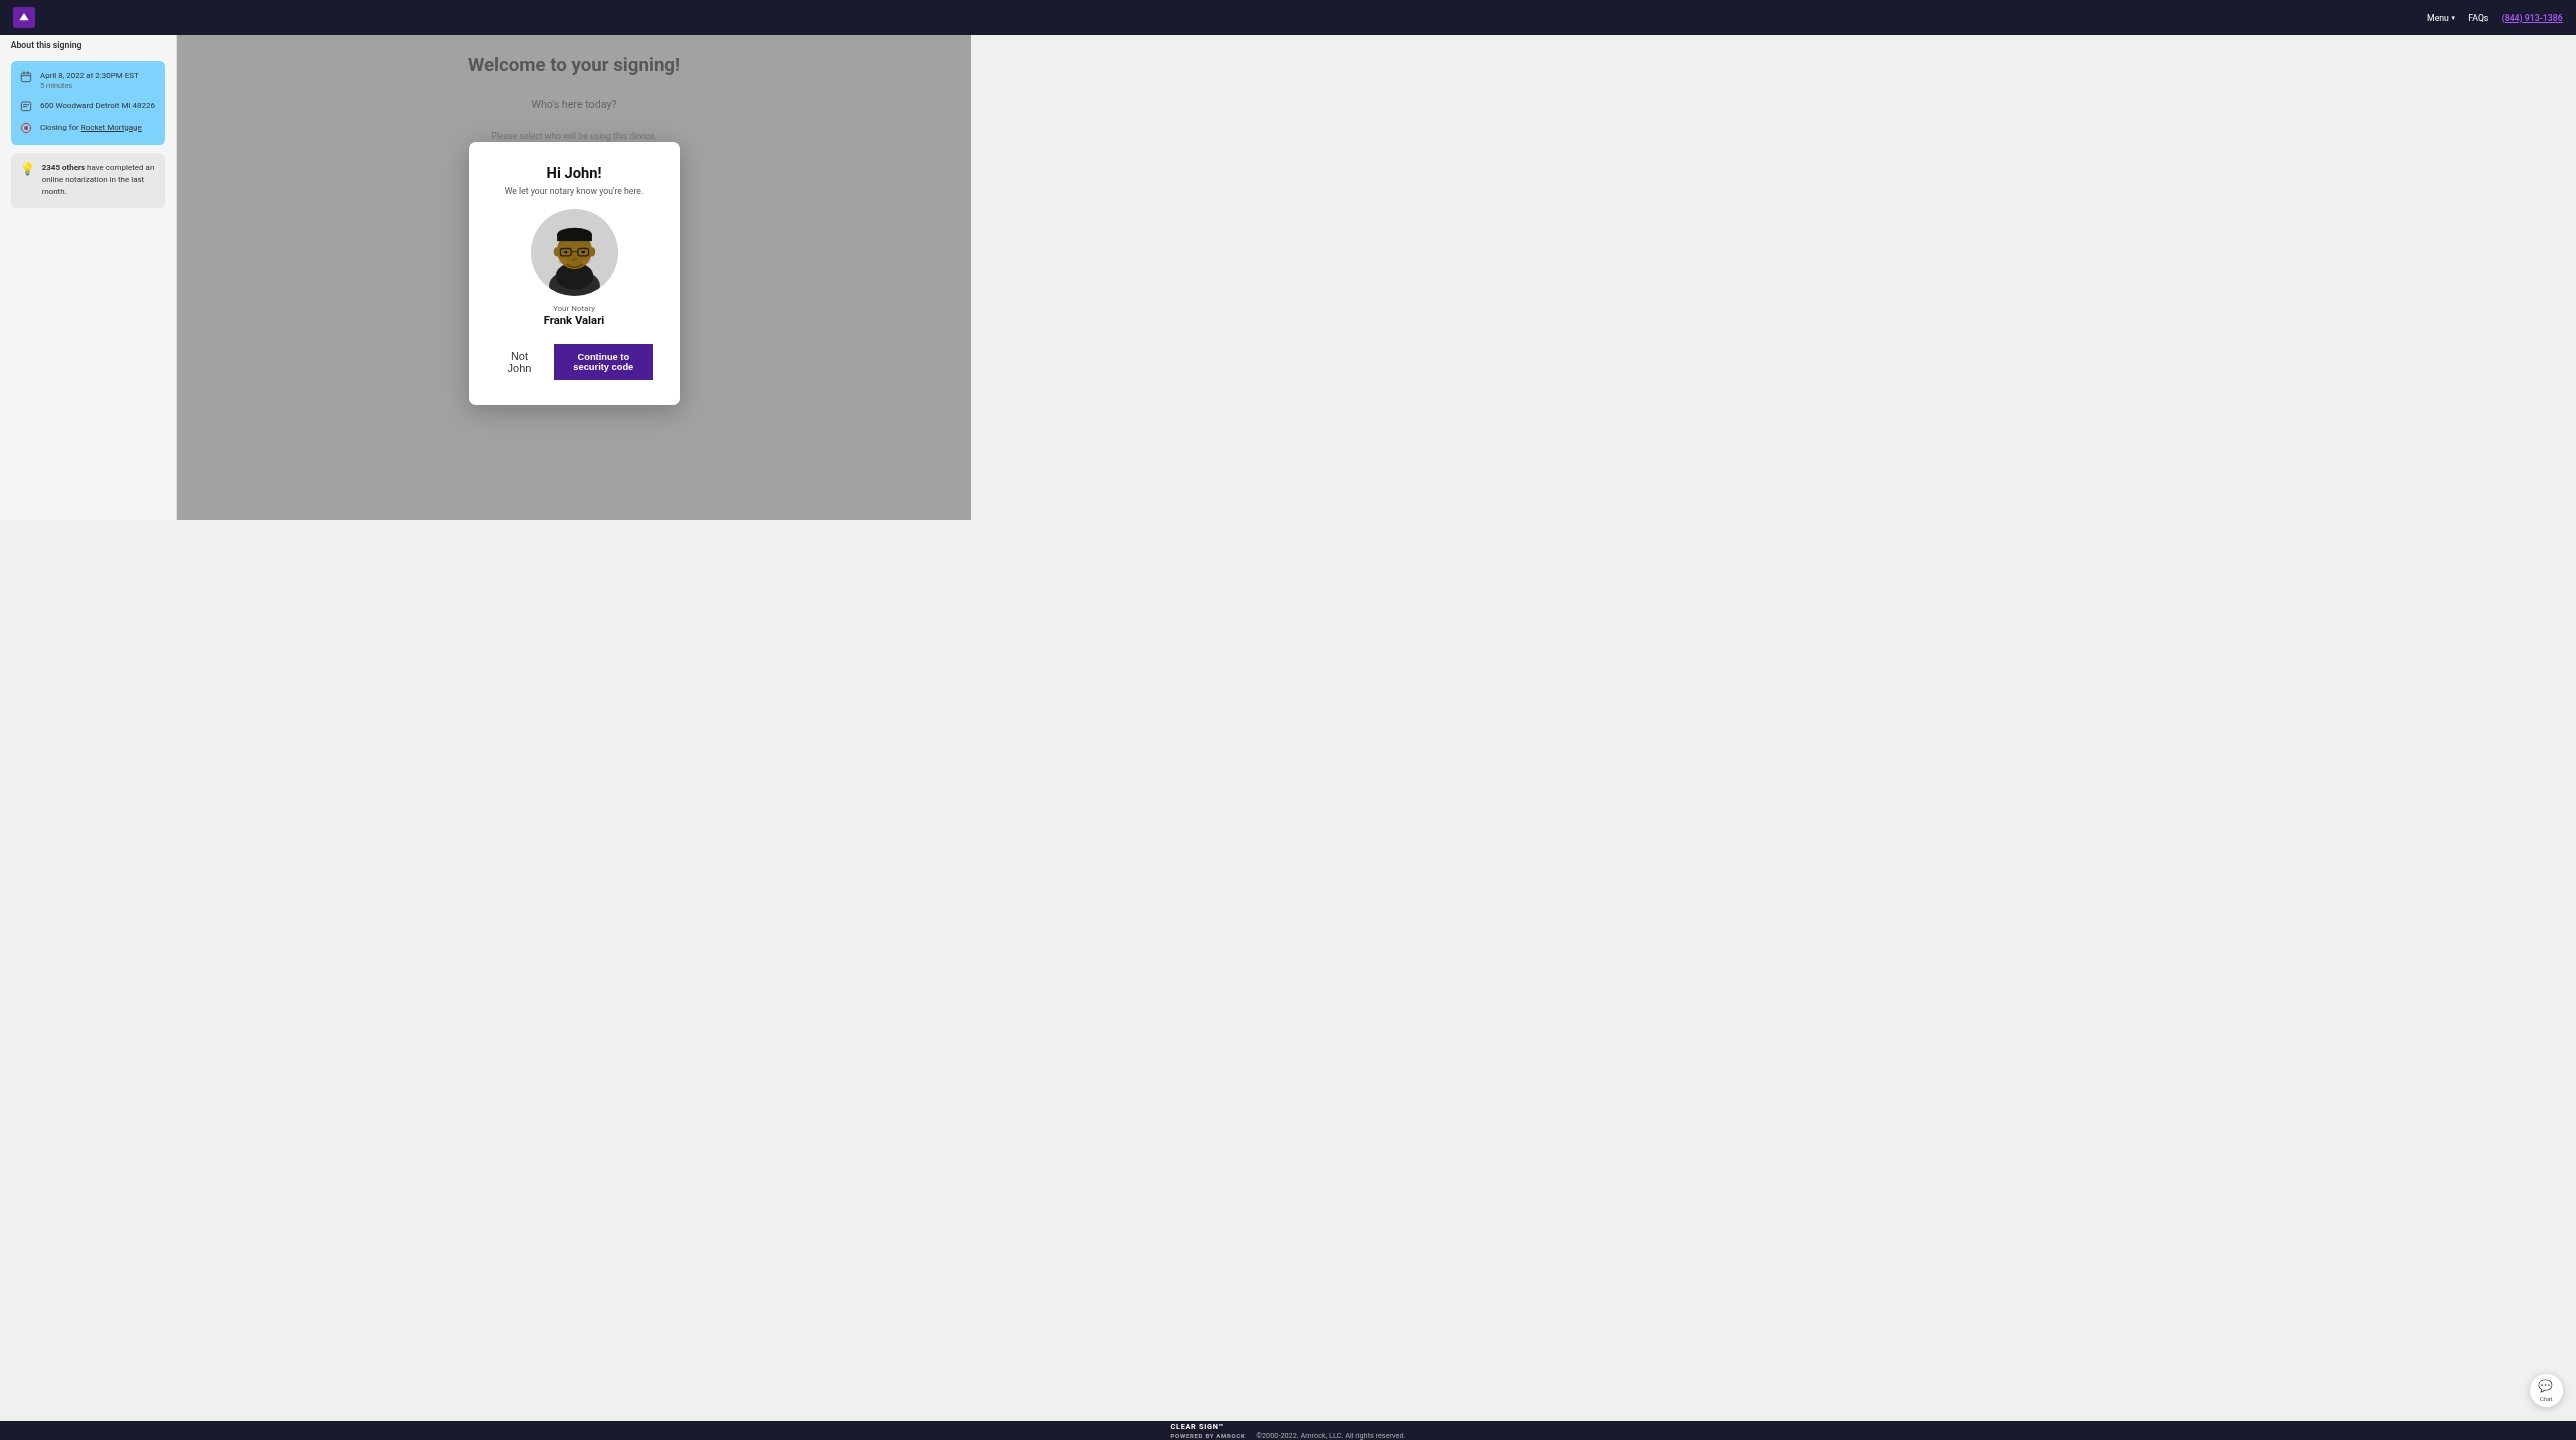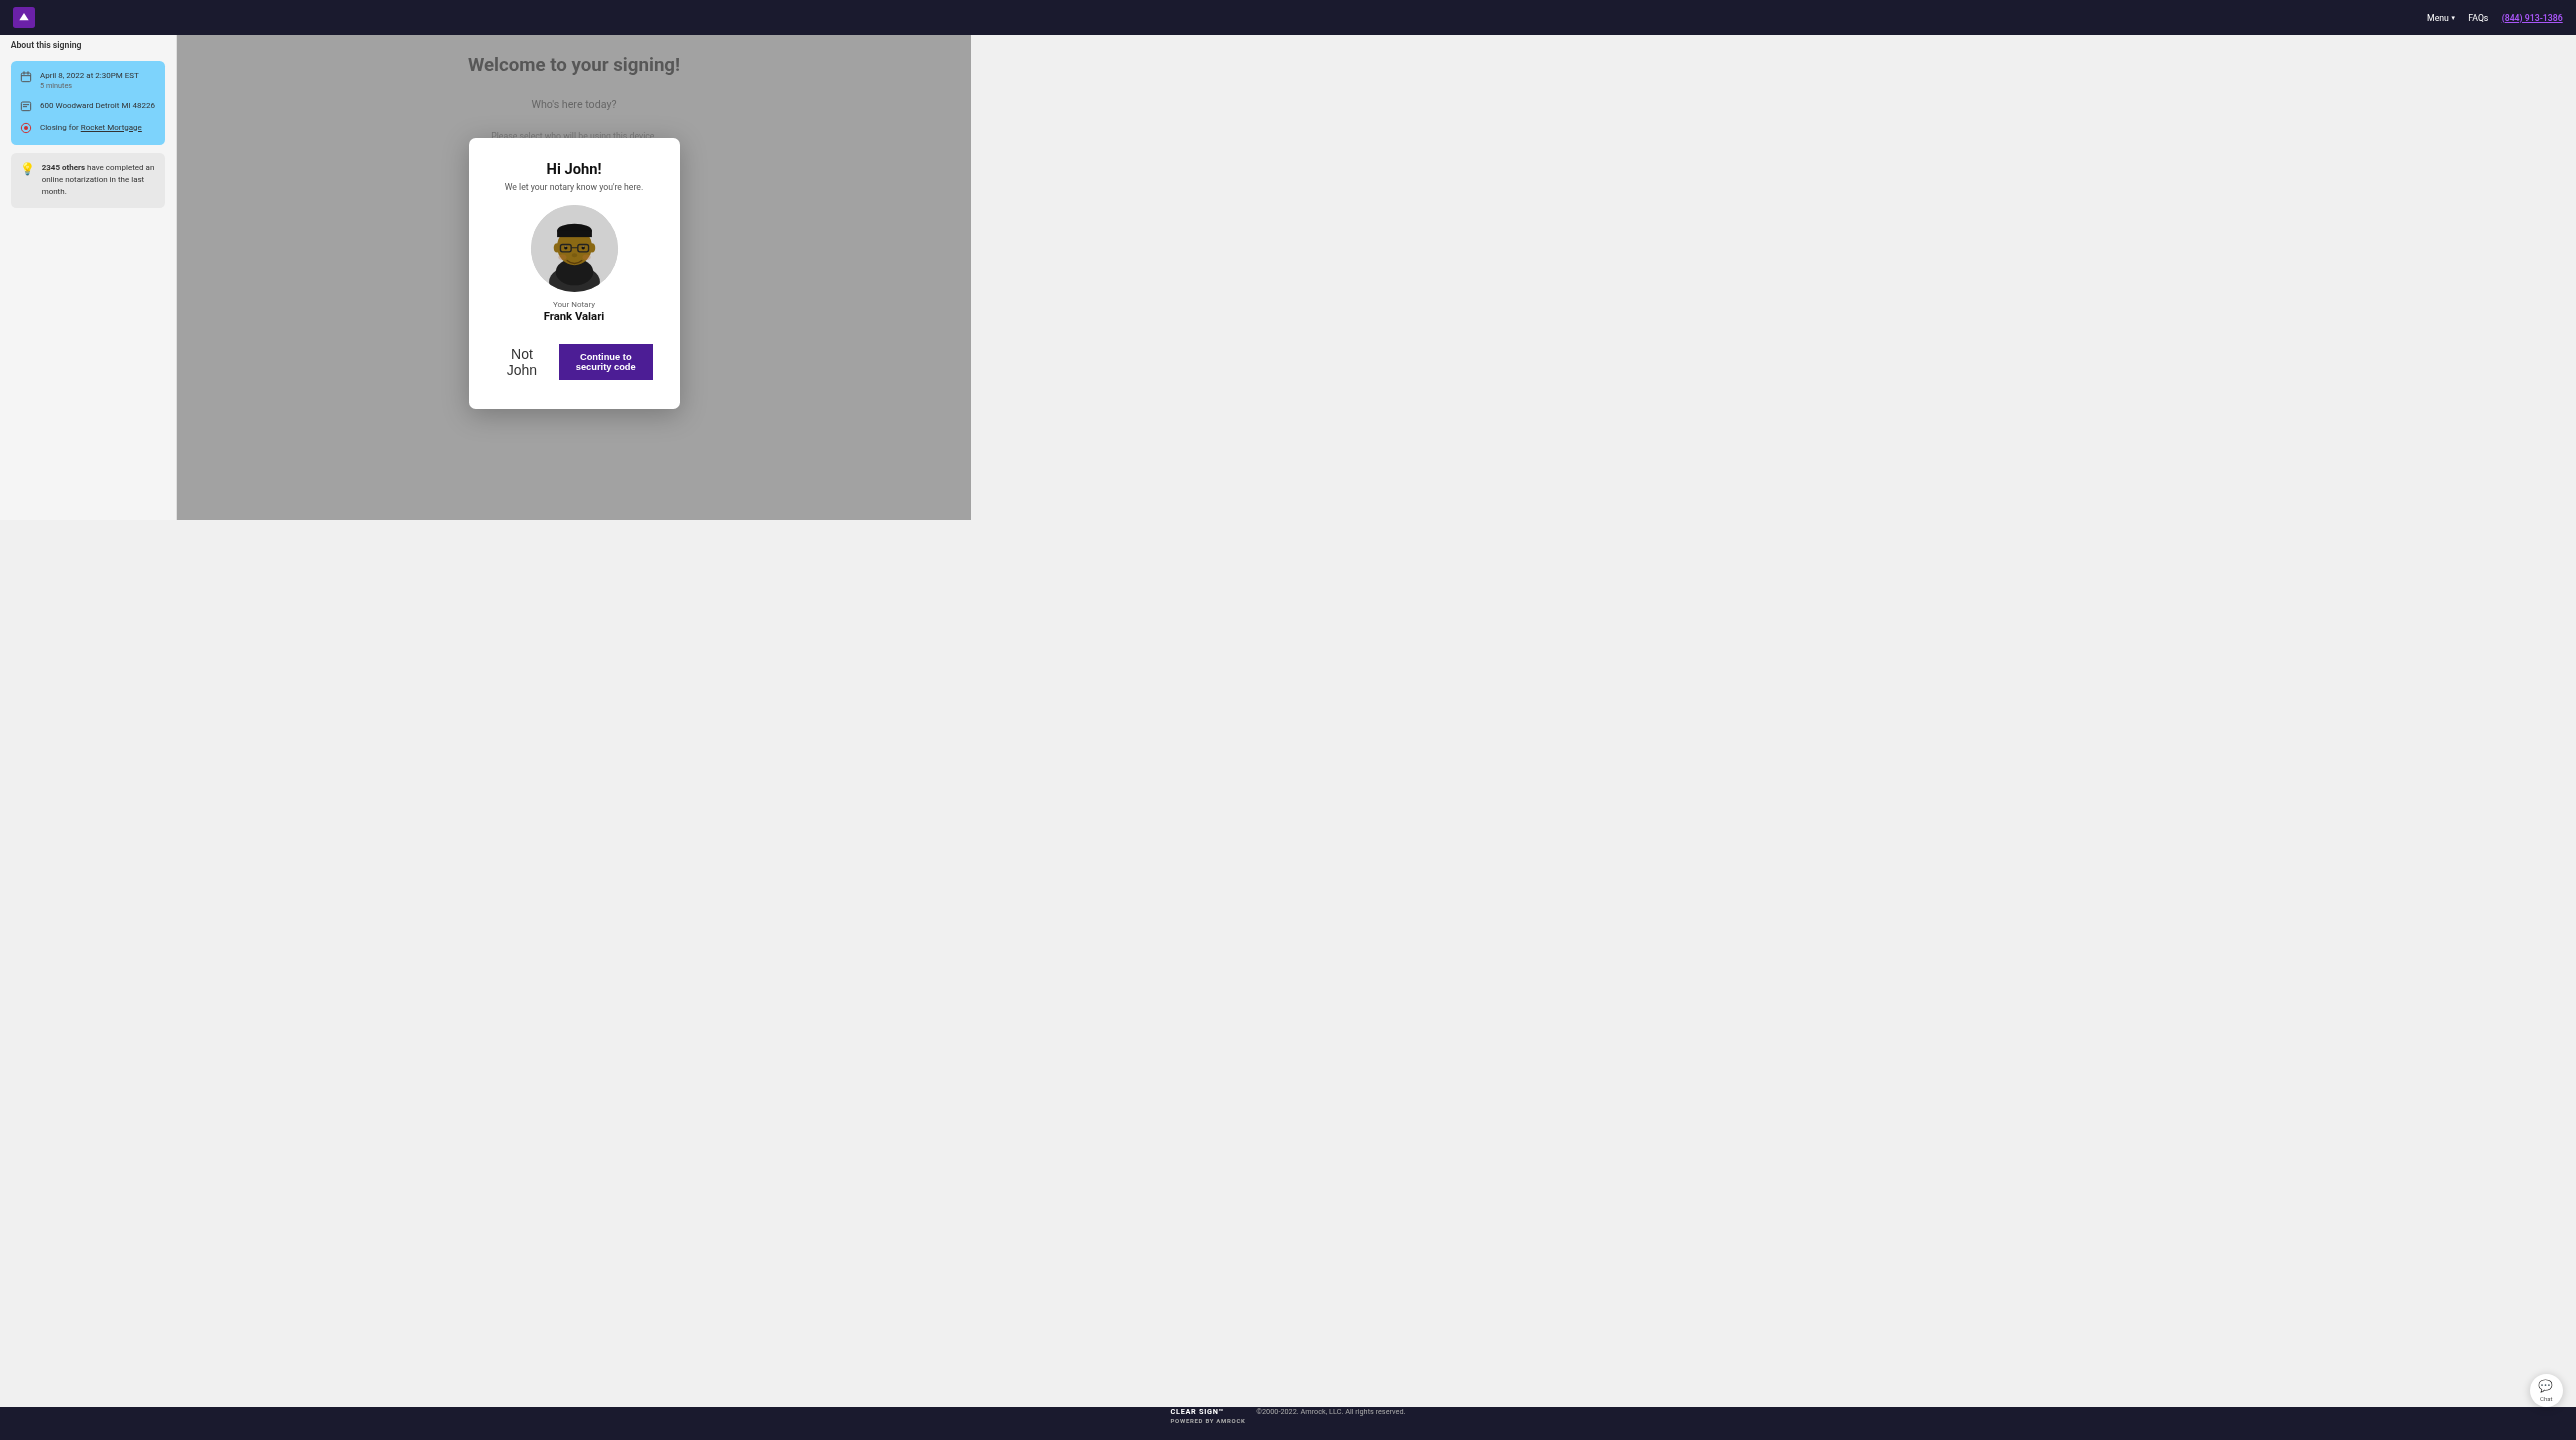--- a/index.html
+++ b/index.html
@@ -227,21 +227,21 @@
     .modal-buttons {
       display: flex;
       align-items: center;
       justify-content: center;
       gap: 10.7px;
     }
     .btn-not-john {
       background: transparent;
       border: none;
       color: #333;
-      font-size: 14px;
+      font-size: 11px;
       cursor: pointer;
       padding: 6.7px 10.7px;
       font-weight: 500;
     }
     .btn-continue {
       background: #4c1d95;
       color: white;
       border: none;
       border-radius: 0;
       padding: 8px 14.7px;
@@ -338,24 +338,24 @@
     .chat-label {
       font-size: 6px;
       color: #555;
       margin-top: 1.3px;
     }
 
     
     .footer {
       position: fixed;
       bottom: 0; left: 0; right: 0;
-      height: 33px;
+      height: 19px;
       background: #1a1a2e;
       display: flex;
-      align-items: flex-start;
+      align-items: flex-end;
       justify-content: center;
       gap: 10.7px;
     }
     .footer-brand {
       color: white;
       font-size: 7.3px;
       font-weight: 700;
       letter-spacing: 0.7px;
     }
     .footer-powered {

